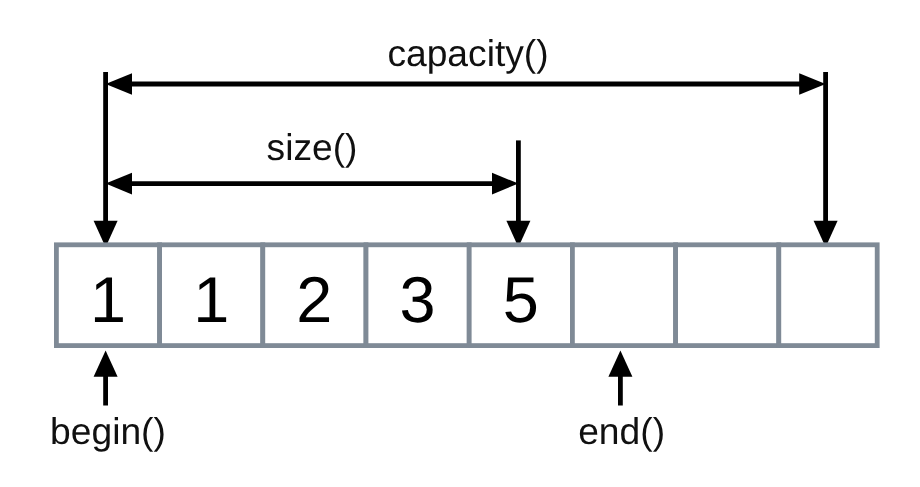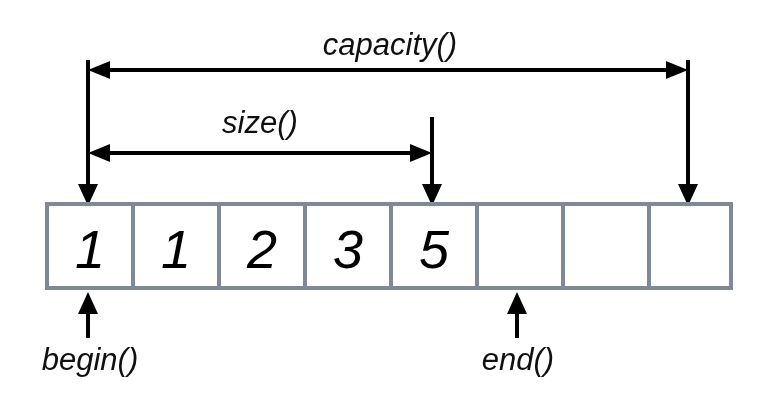--- a/index.html
+++ b/index.html
@@ -14,21 +14,20 @@
     overflow: hidden;
     font-family: "Liberation Sans", sans-serif;
     color: #000000;
   }
   #diagram-root {
     position: absolute;
     left: 0;
     top: 0;
     width: 767px;
     height: 354px;
-    font-style: italic;
   }
   #diagram-svg {
     position: absolute;
     left: 0;
     top: 0;
     width: 767px;
     height: 406px;
     display: block;
   }
   .dim-label {

